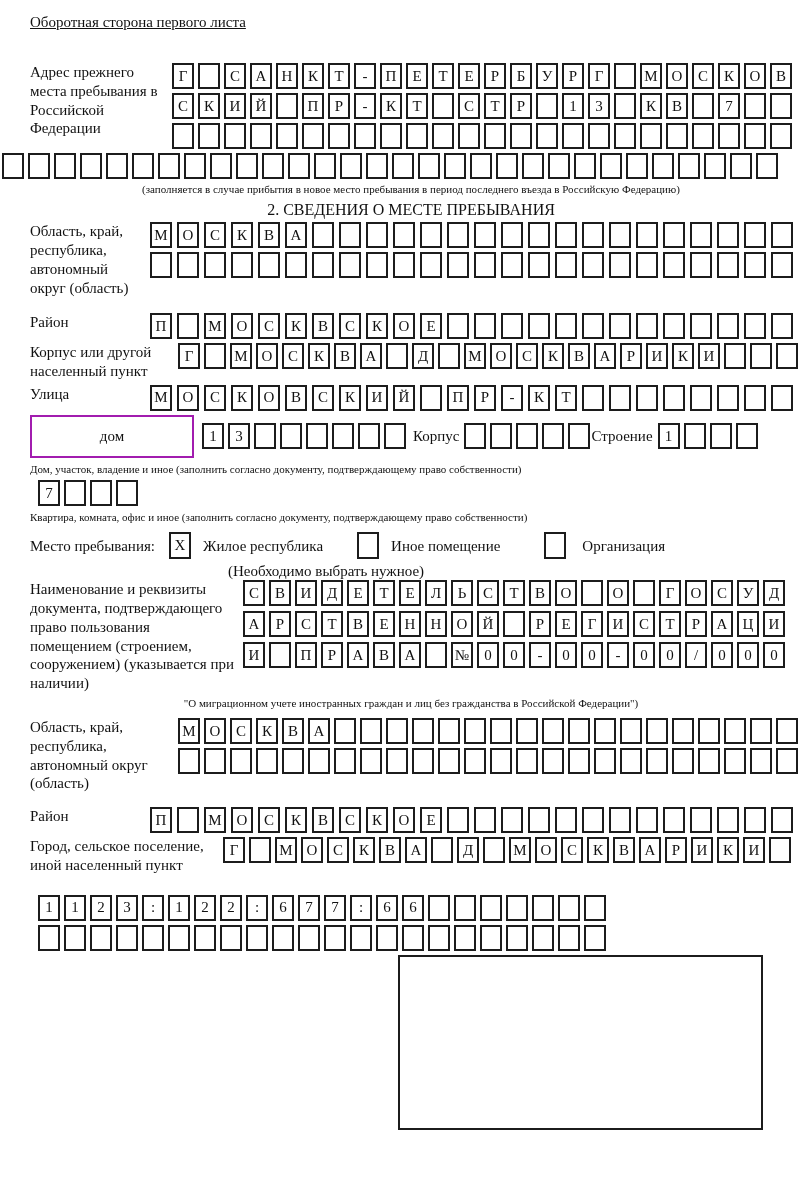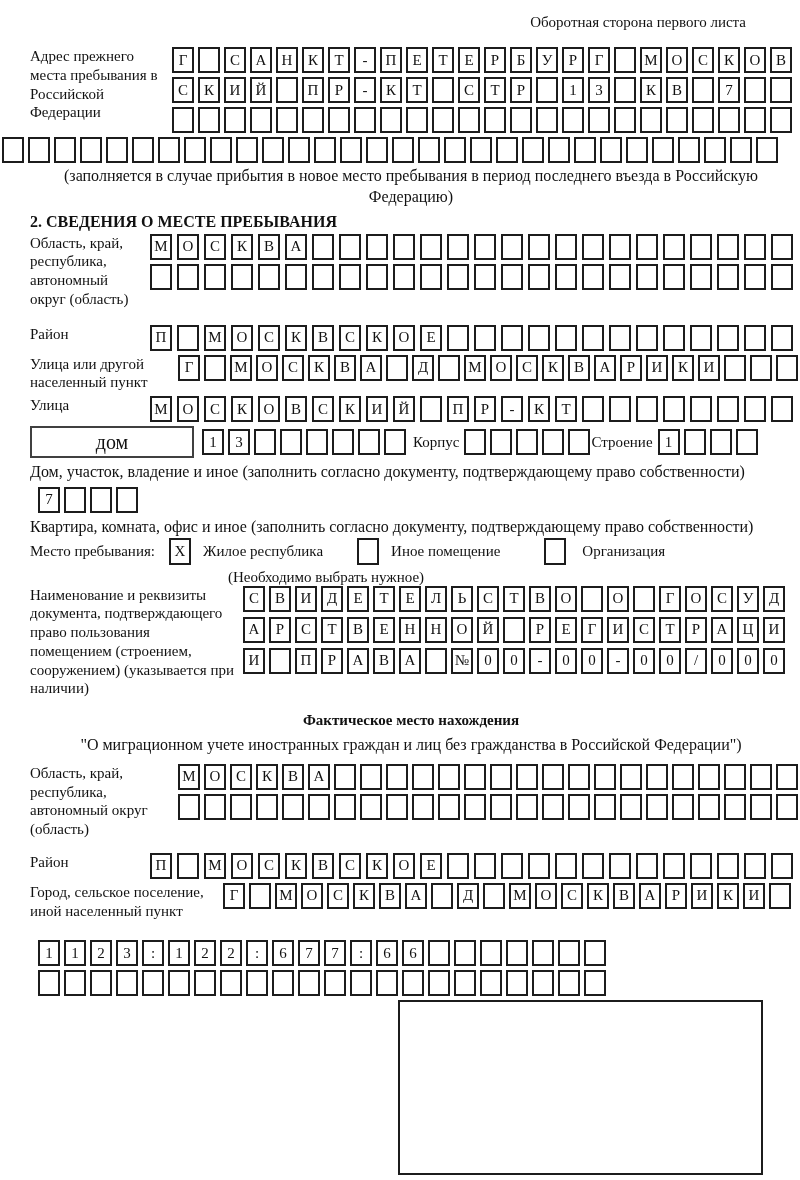--- a/index.html
+++ b/index.html
@@ -1,45 +1,45 @@
 <!DOCTYPE html>
 <html><head>
 <meta charset="utf-8">
 <style>
   html,body{margin:0;padding:0;background:#fff;}
   body{width:800px;height:1180px;overflow:hidden;color:#111;
        font-family:"Liberation Serif","DejaVu Serif",serif;}
   .page{box-sizing:border-box;width:800px;height:1180px;padding:14px 8px 0 30px;position:relative;}
-  .top-right{text-align:right;padding-right:46px;font-size:15px;}
+  .top-right{text-align:left;padding-right:46px;font-size:15px;text-decoration:underline;}
   .row-flex{display:flex;align-items:flex-start;}
   .lbl{font-size:15px;line-height:1.25;flex:none;}
   .w134{width:134px;} .w112{width:112px;} .w140{width:140px;} .w185{width:185px;} .w205{width:205px;}
   .rows{display:flex;flex-direction:column;gap:4px;margin-left:8px;}
   .rows-solo{margin-left:8px;}
   .boxrow{display:flex;gap:4px;}
   .boxrow.g5{gap:5px;}
   .cell{flex:none;width:22px;height:26px;box-sizing:border-box;border:2px solid #1c1c1c;
         display:flex;align-items:center;justify-content:center;font-size:15px;background:#fff;}
   .fullrow{margin-left:-28px;margin-top:4px;}
-  .note{font-size:16px;line-height:1.3;}
+  .note{font-size:11px;line-height:1.3;}
   .note.center{text-align:center;margin-top:3px;}
-  .sec-title{text-align:left;font-weight:bold;font-size:16px;margin:5px 0 3px 0;}
+  .sec-title{text-align:center;font-weight:normal;font-size:16px;margin:5px 0 3px 0;}
   .sub-title{text-align:center;font-weight:bold;font-size:15px;margin:14px 0 6px 0;}
-  .widebox{flex:none;box-sizing:border-box;height:32px;border:2px solid #404040;
-           display:flex;align-items:center;justify-content:center;font-size:20px;}
+  .widebox{flex:none;box-sizing:border-box;height:43px;border:2px solid #a21caf;
+           display:flex;align-items:center;justify-content:center;font-size:15px;}
   .widebox.dom{width:164px;} .widebox.kv{width:198px;}
   .inline-lbl{font-size:15px;line-height:26px;flex:none;}
   .checkbox{flex:none;width:22px;height:27px;box-sizing:border-box;border:2px solid #1c1c1c;
             display:flex;align-items:center;justify-content:center;font-size:15px;}
-  .stay-row{display:flex;align-items:flex-start;}
+  .stay-row{display:flex;align-items:center;margin-top:8px;}
   .stay-note{text-align:center;padding-right:170px;font-size:15px;margin-top:4px;}
   .confirm-box{box-sizing:border-box;width:365px;height:175px;border:2px solid #1c1c1c;
                margin-left:368px;margin-top:4px;}
   .mt16{margin-top:16px;} .mt14{margin-top:14px;} .mt8{margin-top:8px;} .mt4{margin-top:4px;} .mt6{}
-  .mt24{margin-top:16px;}
+  .mt24{margin-top:32px;}
 </style>
 </head>
 <body>
 
 <div class="page">
 
   <div class="top-right">Оборотная сторона первого листа</div>
 
   <div class="row-flex mt24">
     <div class="lbl w134">Адрес прежнего места пребывания в Российской Федерации</div>
@@ -244,21 +244,21 @@
           <span class="cell"></span>
           <span class="cell"></span>
           <span class="cell"></span>
           <span class="cell"></span>
           <span class="cell"></span>
         </div>
       </div>
   </div>
 
   <div class="row-flex mt4">
-    <div class="lbl w140">Улица или другой населенный пункт</div>
+    <div class="lbl w140">Корпус или другой населенный пункт</div>
     <div class="rows-solo">
         <div class="boxrow">
           <span class="cell">Г</span>
           <span class="cell"></span>
           <span class="cell">М</span>
           <span class="cell">О</span>
           <span class="cell">С</span>
           <span class="cell">К</span>
           <span class="cell">В</span>
           <span class="cell">А</span>
@@ -433,21 +433,20 @@
           <span class="cell">0</span>
           <span class="cell">0</span>
           <span class="cell">/</span>
           <span class="cell">0</span>
           <span class="cell">0</span>
           <span class="cell">0</span>
         </div>
     </div>
   </div>
 
-  <div class="sub-title">Фактическое место нахождения</div>
   <div class="note center">"О миграционном учете иностранных граждан и лиц без гражданства в Российской Федерации")</div>
 
   <div class="row-flex mt8">
     <div class="lbl w140">Область, край, республика, автономный округ (область)</div>
     <div class="rows">
       <div class="boxrow">
           <span class="cell">М</span>
           <span class="cell">О</span>
           <span class="cell">С</span>
           <span class="cell">К</span>

